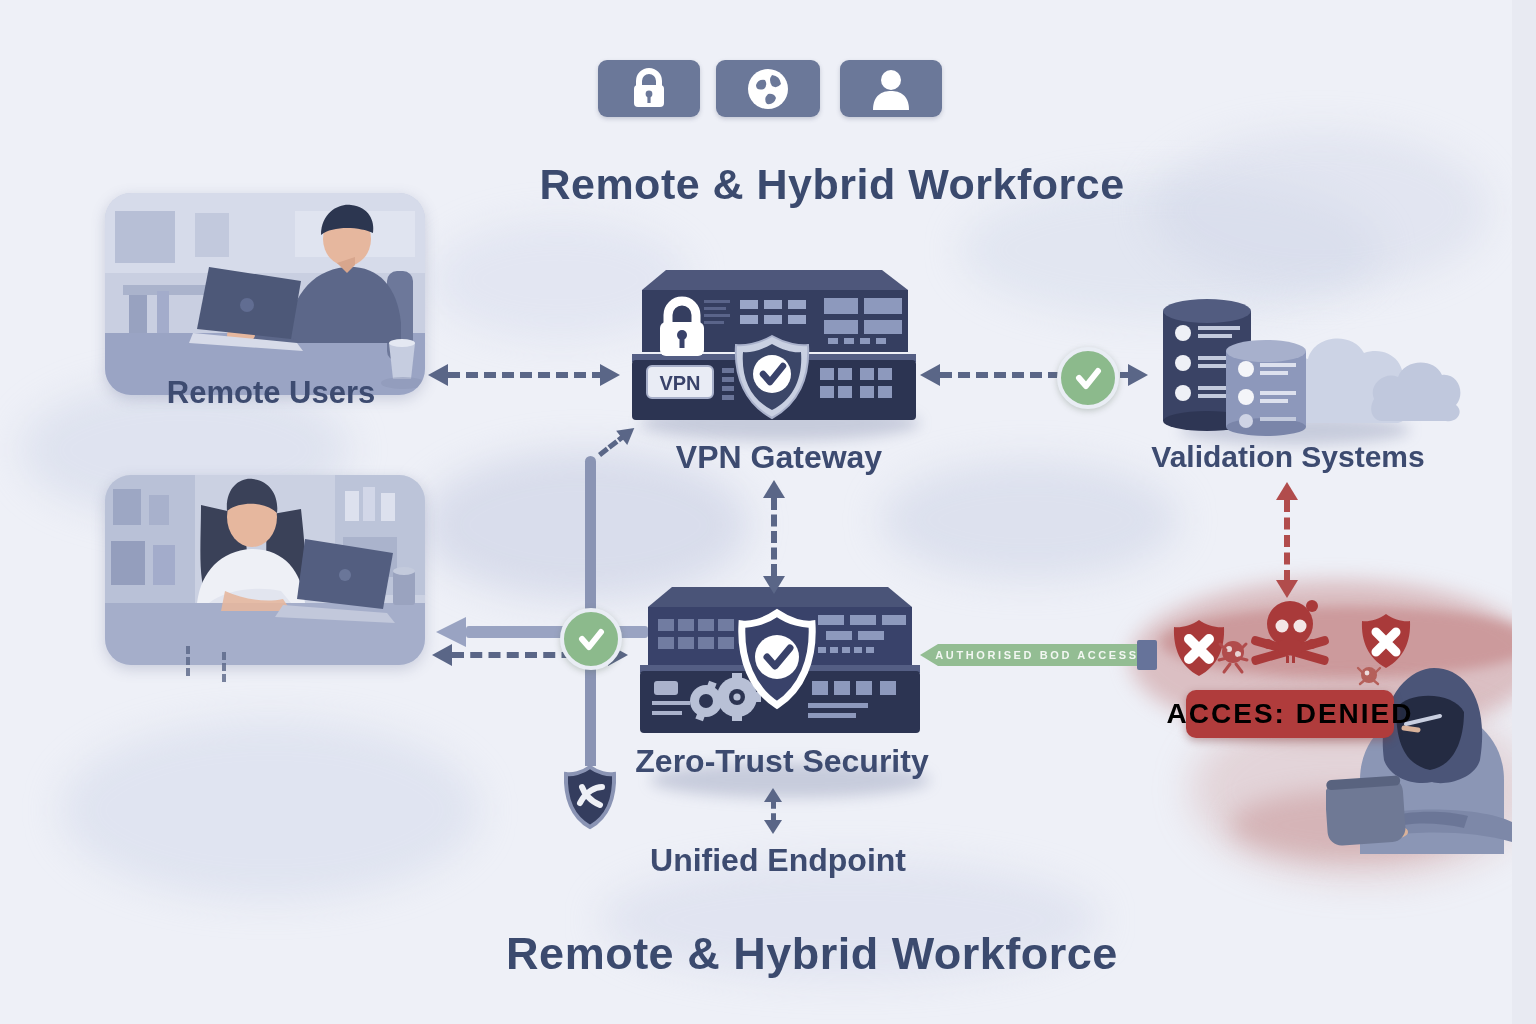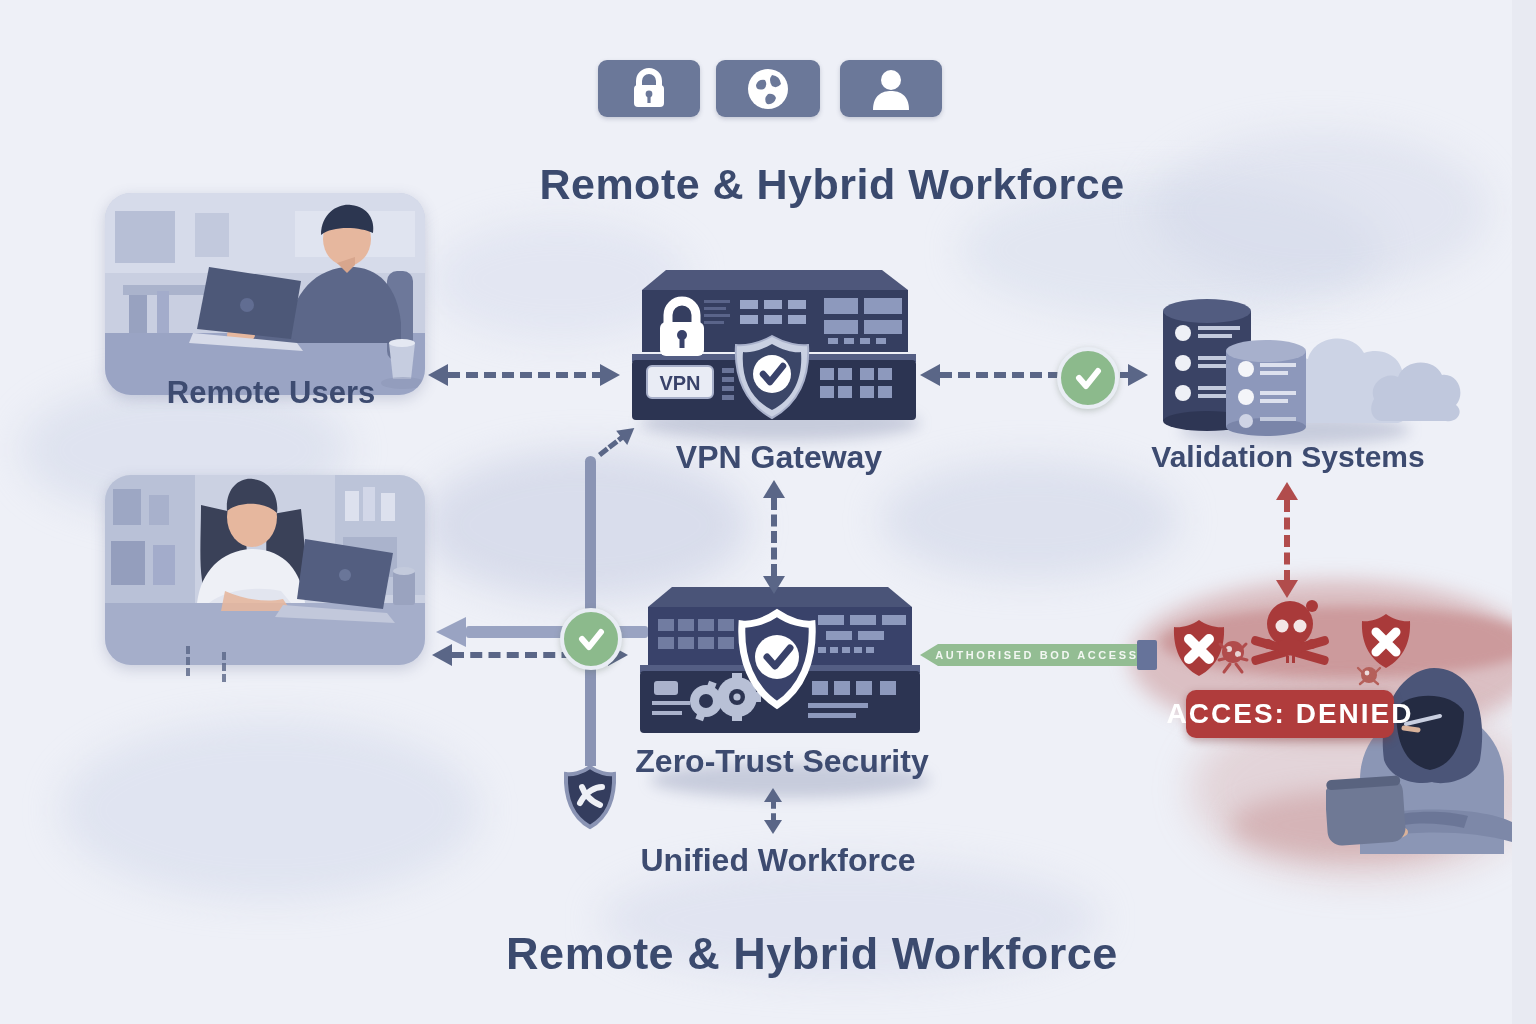--- a/index.html
+++ b/index.html
@@ -32,21 +32,21 @@
 
   
   .check-circle{position:absolute; width:54px; height:54px; border-radius:50%;
                 background:#8cba8c; border:4px solid #e9edf4;
                 box-shadow:0 2px 6px rgba(90,110,90,0.3);
                 display:flex; align-items:center; justify-content:center;}
 
   
   .denied-banner{position:absolute; background:#b03c3c; border-radius:10px;
                  display:flex; align-items:center; justify-content:center;
-                 color:#ffffff; font-weight:bold; font-size:28px; letter-spacing:2px;
+                 color:#000000; font-weight:bold; font-size:28px; letter-spacing:2px;
                  box-shadow:0 3px 8px rgba(120,50,50,0.4); white-space:nowrap;}
   .flow-band{position:absolute; background:#93bd93; height:22px;
              clip-path:polygon(0 50%, 18px 0, 100% 0, 100% 100%, 18px 100%);
              display:flex; align-items:center; justify-content:center;
              color:#f2f7f2; font-weight:bold; font-size:11px; letter-spacing:2.6px;
              white-space:nowrap;}
   .flow-endblock{position:absolute; width:20px; height:30px; background:#66739a; border-radius:2px;}
 </style>
 </head>
 <body>
@@ -379,21 +379,21 @@
   <div class="abs" style="left:560px;top:763px;width:60px;height:70px;">
     <svg width="60" height="70" viewBox="0 0 60 70">
       <path d="M30 4 C38 10 48 12 54 11 C55 34 48 54 30 64 C12 54 5 34 6 11 C12 12 22 10 30 4 Z" fill="#343d5e" stroke="#8a94b4" stroke-width="4"></path>
       <path d="M20 40 C26 28 36 24 42 24 M40 42 C30 38 24 30 22 24" stroke="#eef0f6" stroke-width="6" fill="none" stroke-linecap="round"></path>
     </svg>
   </div>
 
   <div class="dash-v" style="left:771px;top:800px;height:22px;border-left-width:5px;"></div>
   <div class="head" style="left:764px;top:788px;border-width:0 9px 14px 9px;border-bottom-color:#5a6687;"></div>
   <div class="head" style="left:764px;top:820px;border-width:14px 9px 0 9px;border-top-color:#5a6687;"></div>
-  <div class="node-label" style="left:778px;top:842px;font-size:32px;">Unified Workforce</div>
+  <div class="node-label" style="left:778px;top:842px;font-size:32px;">Unified Endpoint</div>
 
   <div class="dash-v" style="left:1284px;top:500px;height:82px;border-left-color:#b14c4c;border-left-width:6px;"></div>
   <div class="head" style="left:1276px;top:482px;border-width:0 11px 18px 11px;border-bottom-color:#b14c4c;"></div>
   <div class="head" style="left:1276px;top:580px;border-width:18px 11px 0 11px;border-top-color:#b14c4c;"></div>
 
   <div class="flow-band" style="left:920px;top:644px;width:220px;">
     <span style="padding-left:14px;">AUTHORISED BOD ACCESS</span>
   </div>
   <div class="flow-endblock" style="left:1137px;top:640px;"></div>
 

